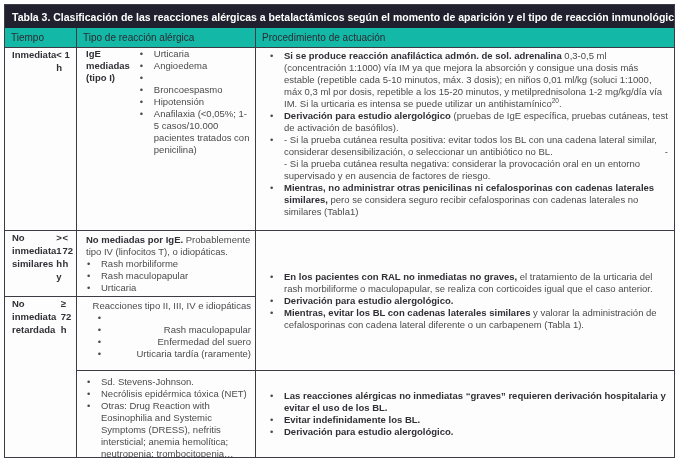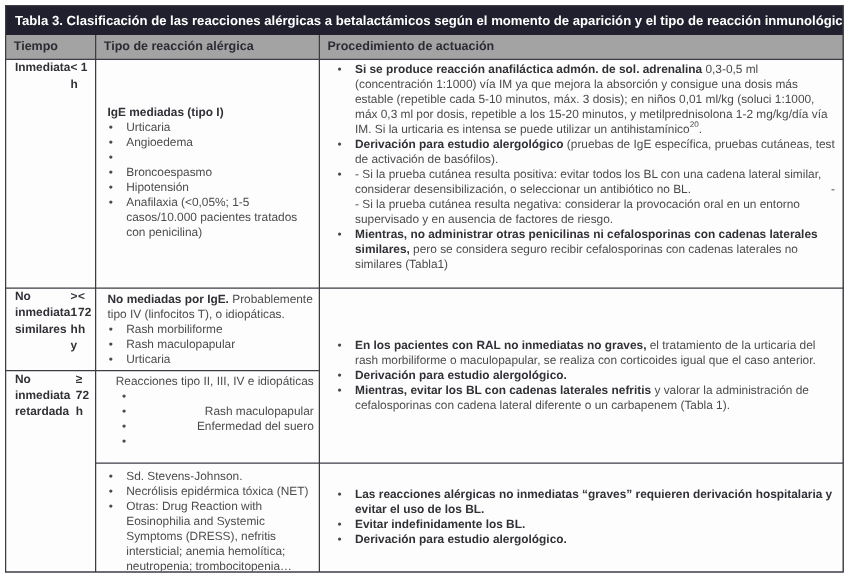--- a/index.html
+++ b/index.html
@@ -20,33 +20,33 @@
   }
   .titlebar sup { font-size:6.5px; line-height:0; margin-left:1px; }
   .grid {
     flex:1 1 auto; display:grid;
     grid-template-columns:71px 178px 1fr;
     grid-template-rows:19px 182px 65px 73px 1fr;
     gap:1px; background:#3c3c44; min-height:0;
   }
   .cell { background:#fdfdfd; box-sizing:border-box; overflow:hidden; }
   .hcell {
-    background:#a3a3a3; color:#2b2b33; font-weight:bold; font-size:10px;
+    background:#14b8a6; color:#2b2b33; font-weight:normal; font-size:10px;
     display:flex; align-items:center; padding:0 6px;
   }
   .timecell {
     font-weight:bold; font-size:9.5px; line-height:13px; color:#303036;
     display:flex; justify-content:center;
     padding:0 3px 0 7px;
   }
   .body-text { font-size:9.5px; line-height:12px; color:#4b4b4d; }
   .bold { font-weight:bold; color:#303036; }
   .typecell { padding:3px 4px 0 0; }
   .typecell .heading { padding-left:9px; }
-  .typecell.vcenter { display:flex; flex-direction:column; justify-content:center; padding-top:0; }
+  .typecell.vcenter { display:flex; flex-direction:row; justify-content:center; padding-top:0; }
   ul.blist { list-style:none; margin:0; padding:0; }
   ul.blist li { display:flex; }
   ul.blist .blt { flex:0 0 24px; padding-left:10px; box-sizing:border-box; }
   ul.blist .li-body { flex:1 1 auto; min-width:0; }
   .proccell { padding:2px 6px 0 2px; }
   .proccell.vcenter { display:flex; flex-direction:column; justify-content:center; padding-top:0; }
   .proccell ul.blist .blt { flex:0 0 26px; padding-left:12px; }
   sup.ref { font-size:6.5px; line-height:0; }
   .flush-right { float:right; }
 </style>
@@ -154,21 +154,21 @@
             <li>
               <span class="blt">•</span>
               <span class="li-body"><span class="bold">En los pacientes con RAL no inmediatas no graves,</span> el tratamiento de la urticaria del rash morbiliforme o maculopapular, se realiza con corticoides igual que el caso anterior.</span>
             </li>
             <li>
               <span class="blt">•</span>
               <span class="li-body"><span class="bold">Derivación para estudio alergológico.</span></span>
             </li>
             <li>
               <span class="blt">•</span>
-              <span class="li-body"><span class="bold">Mientras, evitar los BL con cadenas laterales nefritis</span> y valorar la administración de cefalosporinas con cadena lateral diferente o un carbapenem (Tabla 1).</span>
+              <span class="li-body"><span class="bold">Mientras, evitar los BL con cadenas laterales similares</span> y valorar la administración de cefalosporinas con cadena lateral diferente o un carbapenem (Tabla 1).</span>
             </li>
           </ul>
       </div>
 
       <div class="cell timecell" style="grid-column:1;grid-row:4 / 6;">
           <div>No inmediata retardada</div>
           <div>≥ 72 h</div>
         </div>
 
       <div class="cell body-text typecell" style="grid-column:2;grid-row:4;text-align:right;">
@@ -180,20 +180,21 @@
             <li>
               <span class="blt">•</span>
               <span class="li-body">Rash maculopapular</span>
             </li>
             <li>
               <span class="blt">•</span>
               <span class="li-body">Enfermedad del suero</span>
             </li>
             <li>
               <span class="blt">•</span>
+              <span class="li-body">Urticaria tardía (raramente)</span>
             </li>
           </ul>
       </div>
 
       <div class="cell body-text typecell" style="grid-column:2;grid-row:5;padding-top:5px;">
         <ul class="blist">
             <li>
               <span class="blt">•</span>
               <span class="li-body">Sd. Stevens-Johnson.</span>
             </li>

